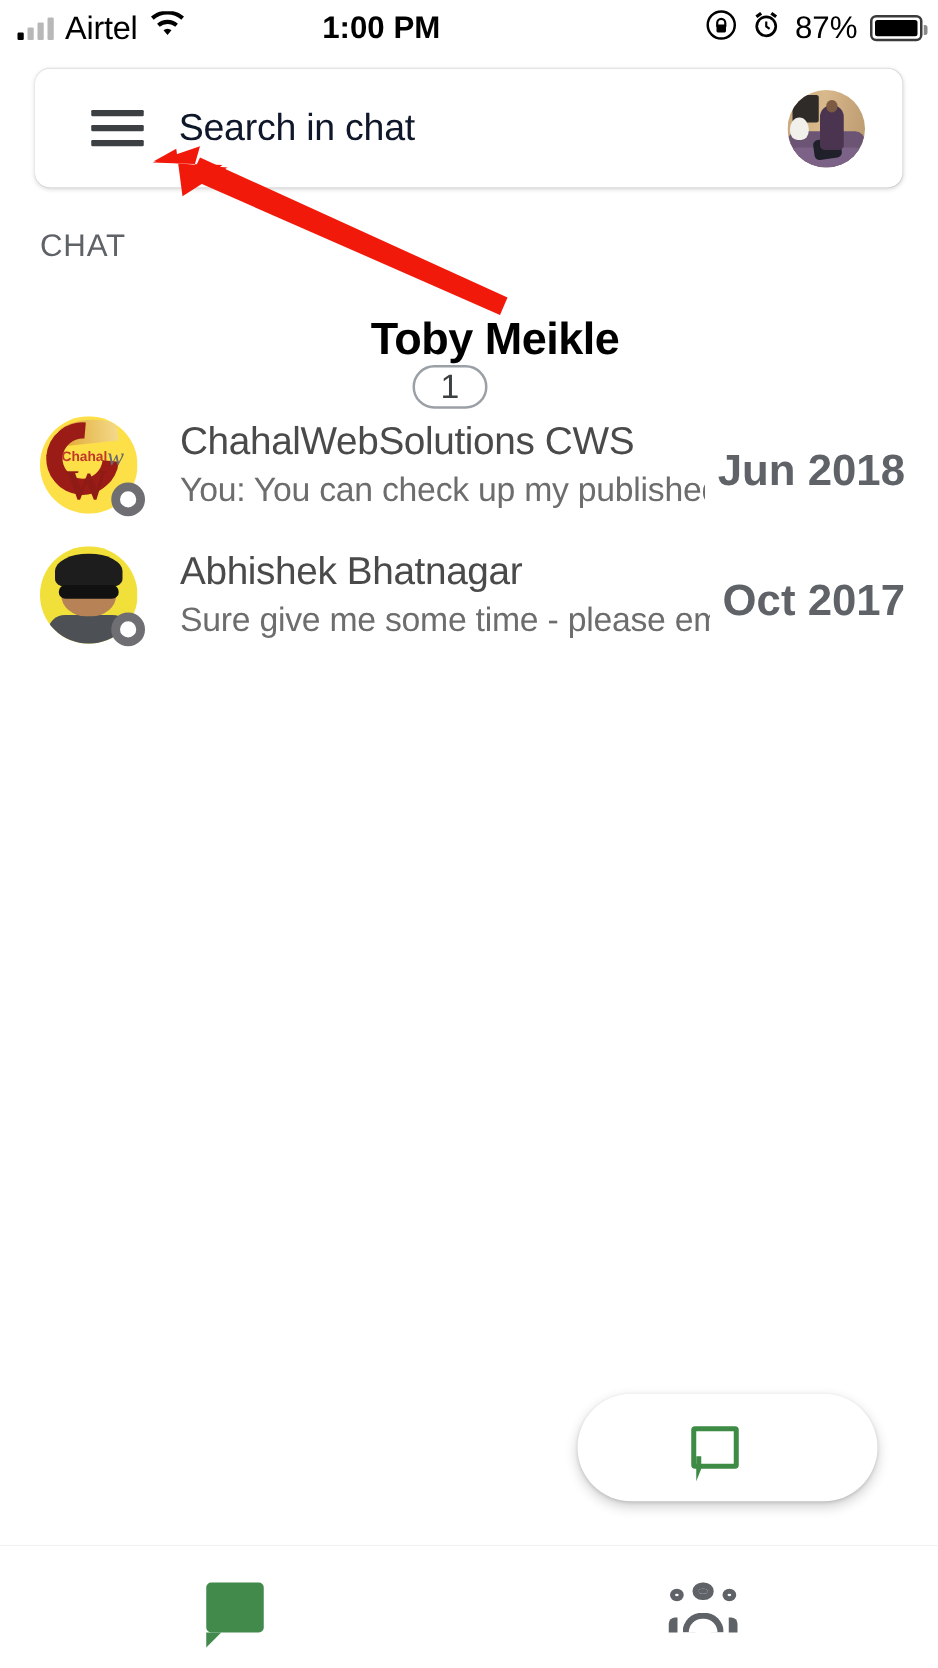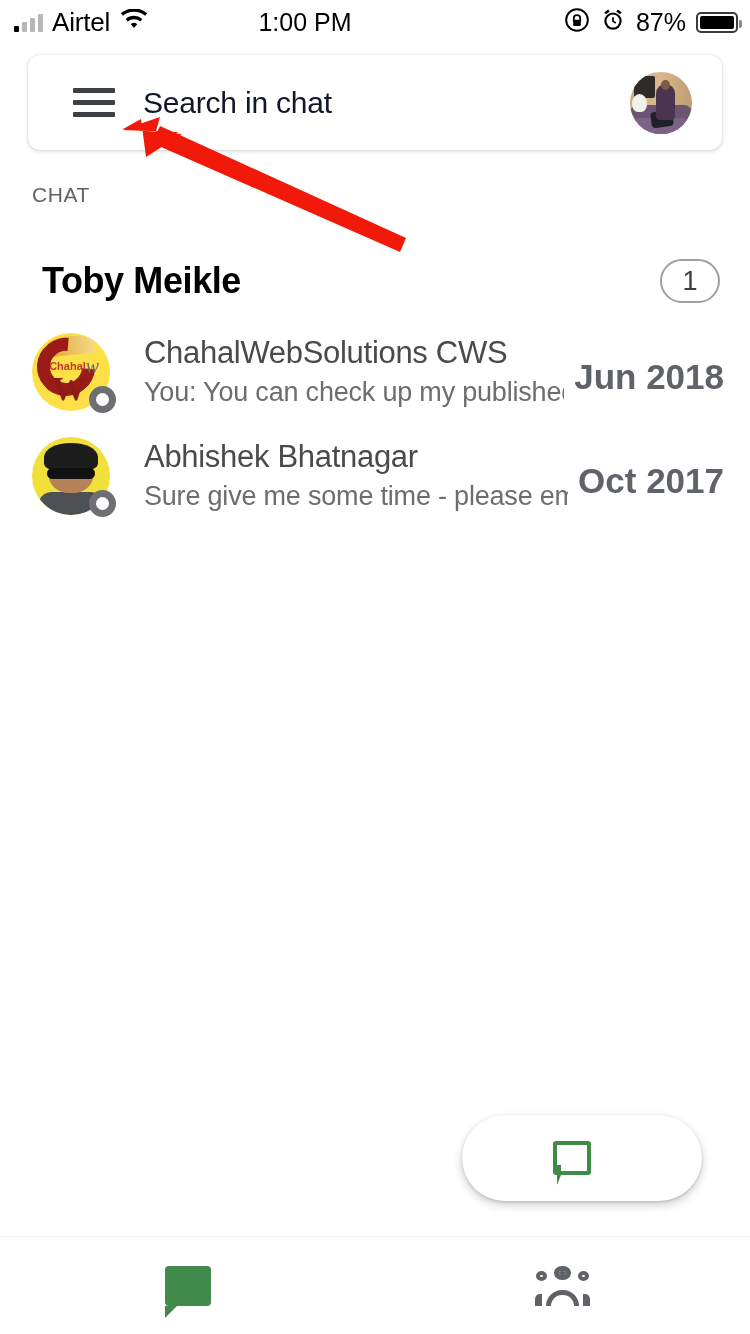--- a/index.html
+++ b/index.html
@@ -11,21 +11,21 @@
   }
   .screen { position:relative; width:750px; height:1334px; background:#fff; }
 
   
   .statusbar {
     position:absolute; top:0; left:0; width:750px; height:44px;
     display:flex; align-items:center; color:#000;
   }
   .sb-left { position:absolute; left:14px; display:flex; align-items:center; gap:9px; }
   .sb-center { position:absolute; left:0; width:610px; text-align:center;
-    font-size:25px; font-weight:normal; letter-spacing:0px; }
+    font-size:25px; font-weight:bold; letter-spacing:0px; }
   .sb-right { position:absolute; right:12px; display:flex; align-items:center; gap:10px; }
   .carrier { font-size:26px; font-weight:400; letter-spacing:-0.2px; }
   .bars { display:flex; align-items:flex-end; gap:3px; height:19px; }
   .bars i { display:block; width:5px; background:#000; border-radius:1px; }
   .bars i:nth-child(1){ height:6px; }
   .bars i:nth-child(2){ height:10px; background:#b8b8b8; }
   .bars i:nth-child(3){ height:14px; background:#b8b8b8; }
   .bars i:nth-child(4){ height:18px; background:#b8b8b8; }
   .pct { font-size:25px; font-weight:400; }
   .battery { width:42px; height:21px; border:2px solid #3a3a3a; border-radius:5px;
@@ -64,27 +64,27 @@
     background:#f2f0ea; border-radius:50% 50% 40% 40%; }
   .couch-av .body { position:absolute; left:42%; top:20%; width:30%; height:58%;
     background:#4a3450; border-radius:10px 10px 4px 4px; }
   .couch-av .head { position:absolute; left:50%; top:13%; width:15%; height:17%;
     background:#7d5a42; border-radius:50%; }
   .couch-av .legs { position:absolute; left:34%; bottom:10%; width:36%; height:26%;
     background:#20202a; border-radius:4px; transform:rotate(-8deg); }
 
   
   .section-label {
-    position:absolute; left:32px; top:183px; font-size:21px; color:#5f6368; letter-spacing:.6px;
+    position:absolute; left:32px; top:183px; font-size:25px; color:#5f6368; letter-spacing:.6px;
   }
 
   
   .account-row {
     position:absolute; left:0; top:250px; width:750px; height:62px;
-    display:flex; align-items:center; justify-content:space-between;
+    display:flex; align-items:center; justify-content:space-between;flex-direction:column;
   }
   .account-name { margin-left:42px; font-size:36px; font-weight:bold; color:#000; letter-spacing:-.4px; }
   .count-pill {
     margin-right:30px; min-width:60px; height:44px; border:2px solid #9aa0a6; border-radius:22px;
     display:flex; align-items:center; justify-content:center;
     font-size:27px; color:#3c4043; padding:0 18px;
   }
 
   
   .chatlist { position:absolute; left:0; top:325px; width:750px; }

